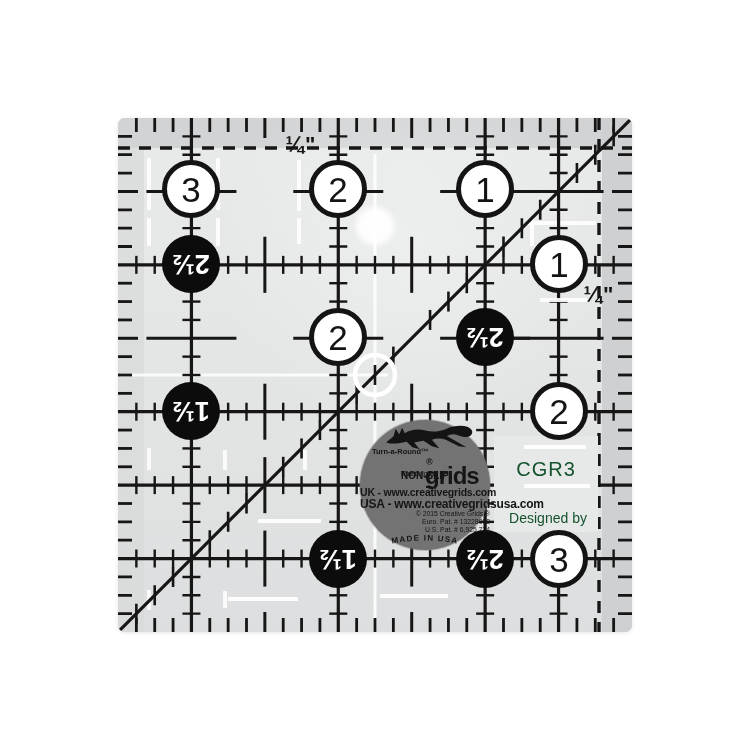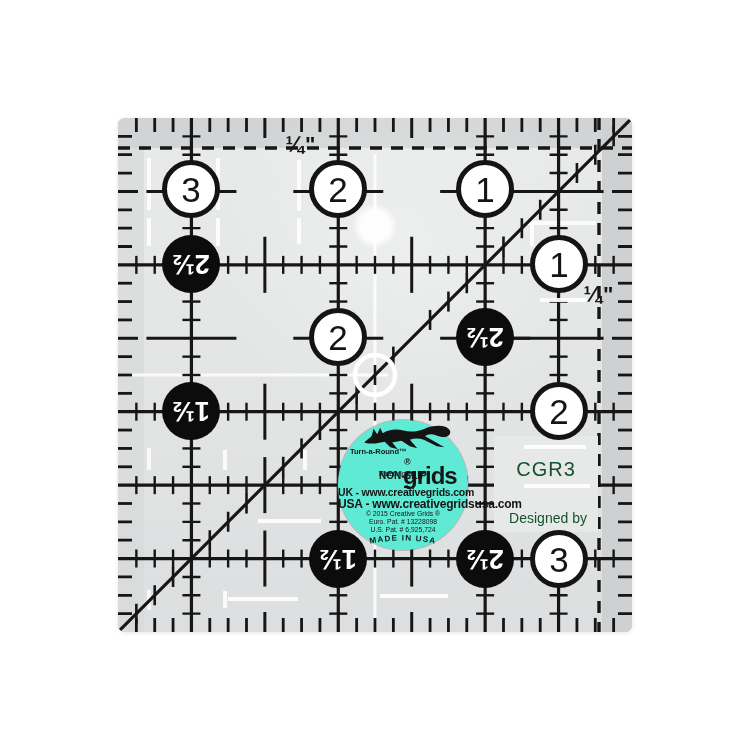--- a/index.html
+++ b/index.html
@@ -13,31 +13,31 @@
   .wc{width:58px;height:58px;box-sizing:border-box;border:5px solid #141414;background:#ffffff;
       color:#141414;font-size:35px;}
   .bc{width:58px;height:58px;background:#0c0c0c;color:#ffffff;font-size:27px;font-weight:bold;
       transform:translate(-50%,-50%) rotate(180deg);}
   .qlabel{position:absolute;transform:translate(-50%,-50%);font-size:22px;font-weight:bold;
           color:#161616;letter-spacing:1px;white-space:nowrap;}
   .model-text{position:absolute;transform:translate(-50%,-50%);color:#14532d;white-space:nowrap;}
   .model-number{font-size:20px;letter-spacing:1px;}
   .designed-by{font-size:14px;}
   .designer{font-size:20px;}
-  .logo{position:absolute;left:220px;top:302px;width:130px;height:130px;border-radius:50%;
-        background:#5eead4;box-shadow:0 0 0 1px rgba(110,110,110,.35);color:#151515;}
+  .logo{position:absolute;left:242px;top:302px;width:130px;height:130px;border-radius:50%;
+        background:#737373;box-shadow:0 0 0 1px rgba(110,110,110,.35);color:#151515;}
   .logo *{position:absolute;white-space:nowrap;}
   .logo .fox{left:22px;top:4px;width:96px;height:27px;}
   .logo .turn{left:12px;top:27px;font-size:7.5px;font-weight:bold;}
   .logo .brand1{left:11px;top:30px;font-size:25px;font-weight:bold;letter-spacing:-1.5px;}
   .logo .tagline{left:-4px;top:50px;font-size:6.8px;width:90px;text-align:center;}
   .logo .tagline b{font-size:10px;}
   .logo .brand2{left:65px;top:42px;font-size:24px;font-weight:bold;letter-spacing:-1px;text-decoration:underline;}
   .logo .brand2 sup{font-size:9px;position:relative;top:-10px;left:1px;}
-  .logo .center{left:0;width:130px;text-align:center;}
+  .logo .center{left:0;width:130px;text-align:right;}
   .logo .uk{top:66px;font-size:10.5px;font-weight:bold;letter-spacing:-.2px;}
   .logo .usa{top:77px;font-size:12px;font-weight:bold;letter-spacing:-.2px;}
   .logo .tiny{font-size:6.8px;}
   .logo .copy{top:90px;}
   .logo .euro{top:98px;}
   .logo .uspat{top:106px;}
   .logo .arc{left:0;top:111px;width:130px;height:20px;}
   .logo .arc text{font-size:8px;font-weight:bold;fill:#151515;letter-spacing:1.2px;}
 </style>
 </head>

